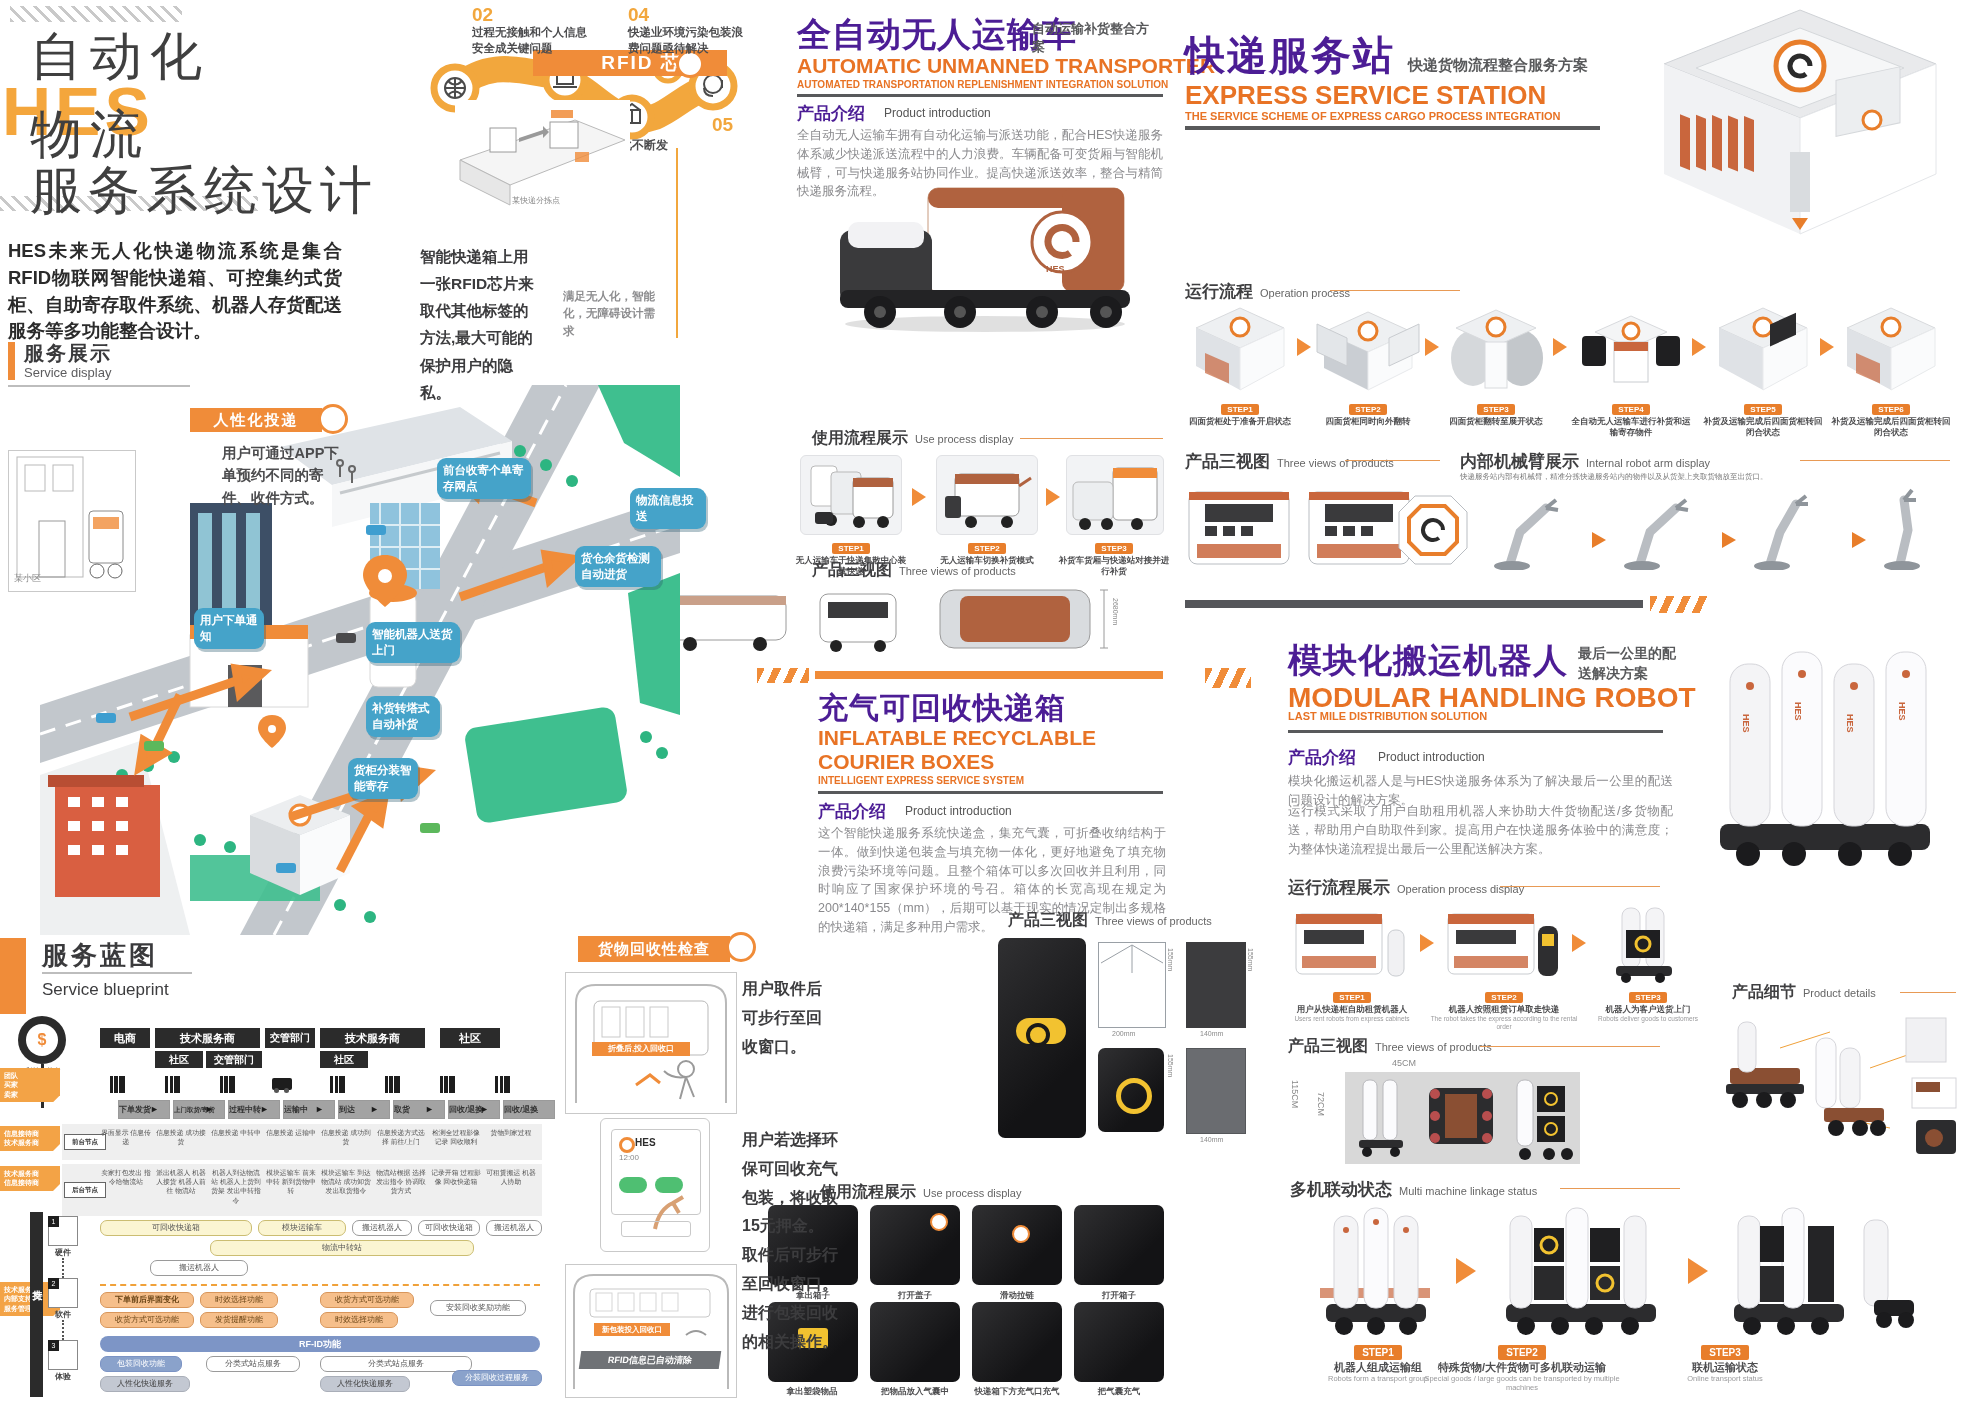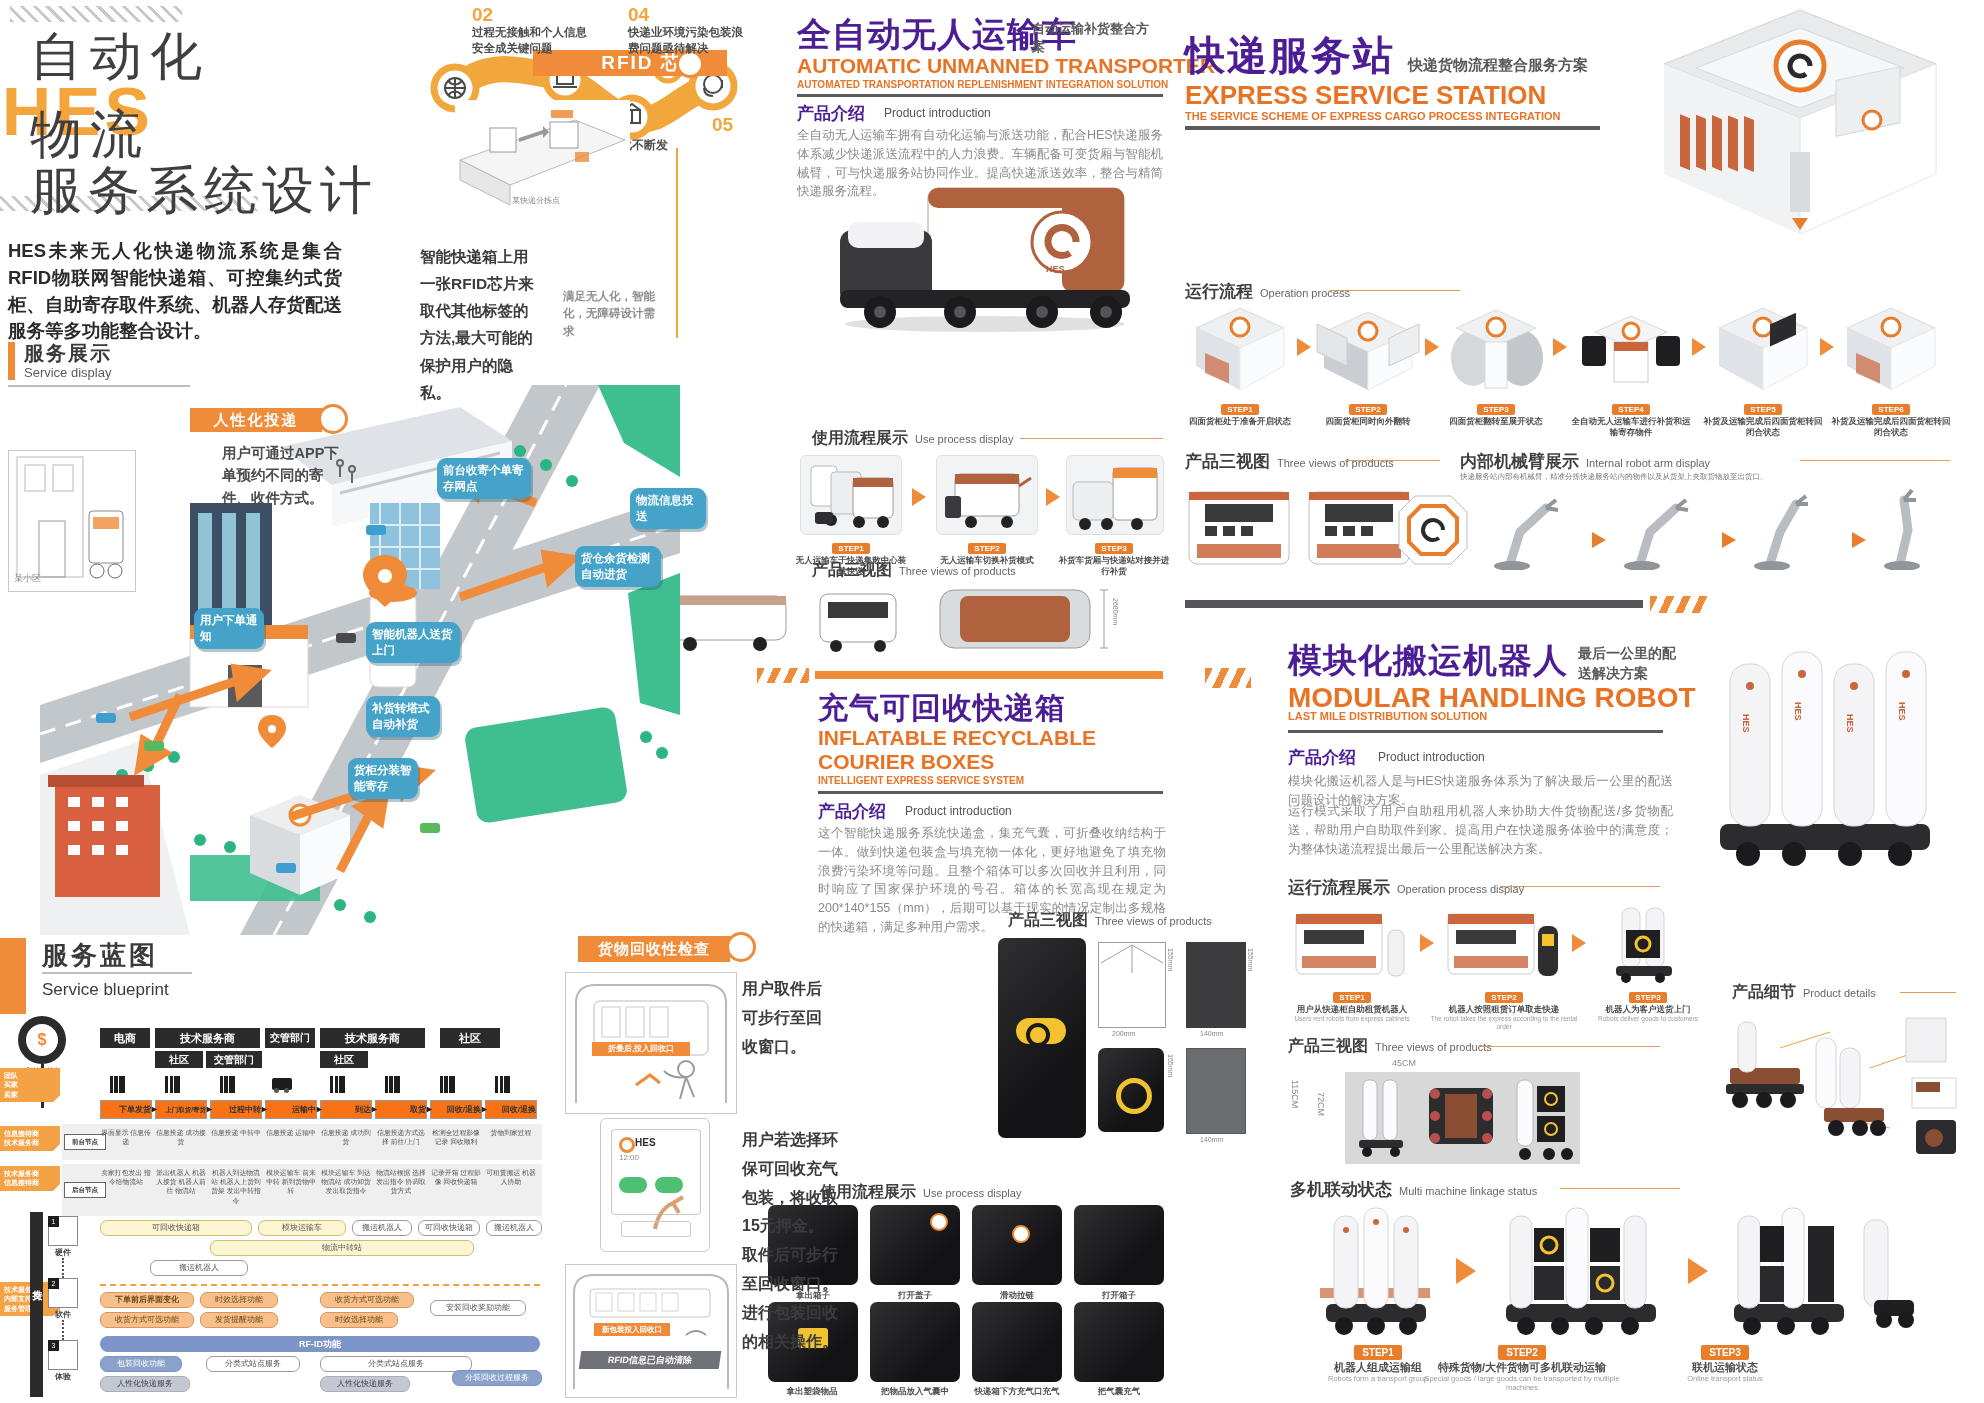--- a/index.html
+++ b/index.html
@@ -28,21 +28,21 @@
   .obox{background:#fff;border:1px solid #9aa0a6;}
   .chip{position:absolute;height:14px;line-height:14px;text-align:center;font-size:8px;border-radius:7px;border:1px solid;overflow:hidden;white-space:nowrap;}
   .c-cream{background:#fbf5d2;border-color:#cbbd72;color:#555;}
   .c-white{background:#fff;border-color:#9a9a9a;color:#555;}
   .c-or{background:#f6bf8b;border-color:#d8965b;color:#6b4516;}
   .c-blue{background:#8aa2cb;border-color:#7b93c4;color:#fff;}
   .c-gray{background:#c3c8d2;border-color:#a9aeb8;color:#444;}
   .sticky{position:absolute;background:#f3a346;color:#fff;font-size:7px;font-weight:bold;padding:3px 4px;line-height:1.35;white-space:pre-line;clip-path:polygon(0 0,100% 0,100% calc(100% - 7px),calc(100% - 7px) 100%,0 100%);}
   .actor{position:absolute;background:#2b2b2b;color:#fff;font-weight:bold;font-size:11px;text-align:center;line-height:20px;height:20px;}
   .actor2{position:absolute;background:#2b2b2b;color:#fff;font-weight:bold;font-size:10px;text-align:center;line-height:17px;height:17px;}
-  .stage{position:absolute;height:17px;line-height:17px;background:#f97316;border:1px solid #9a9a9a;font-size:8px;font-weight:bold;color:#333;text-align:right;white-space:nowrap;}
+  .stage{position:absolute;height:17px;line-height:17px;background:#a3a3a3;border:1px solid #9a9a9a;font-size:8px;font-weight:bold;color:#333;text-align:left;white-space:nowrap;margin-left:18px;}
   .stgarrow{position:absolute;color:#1c1c1c;font-size:9px;}
   .band{position:absolute;background:#efefef;}
   .cell{position:absolute;font-size:6.8px;color:#555;text-align:center;line-height:1.35;}
   .rowlab{position:absolute;background:#fff;border:1px solid #666;font-size:6.5px;color:#333;text-align:center;line-height:14px;height:14px;font-weight:bold;}
   .bldg{position:absolute;width:15px;height:17px;background:linear-gradient(90deg,#1d1d1d 0 22%,#fff 22% 30%,#1d1d1d 30% 52%,#fff 52% 60%,#1d1d1d 60%);}
   .pre{white-space:pre-line;}
   .stepimg{position:absolute;background:#f2f3f5;border-radius:6px;border:1px solid #e0e1e4;}
 </style>
 </head>
 <body>

